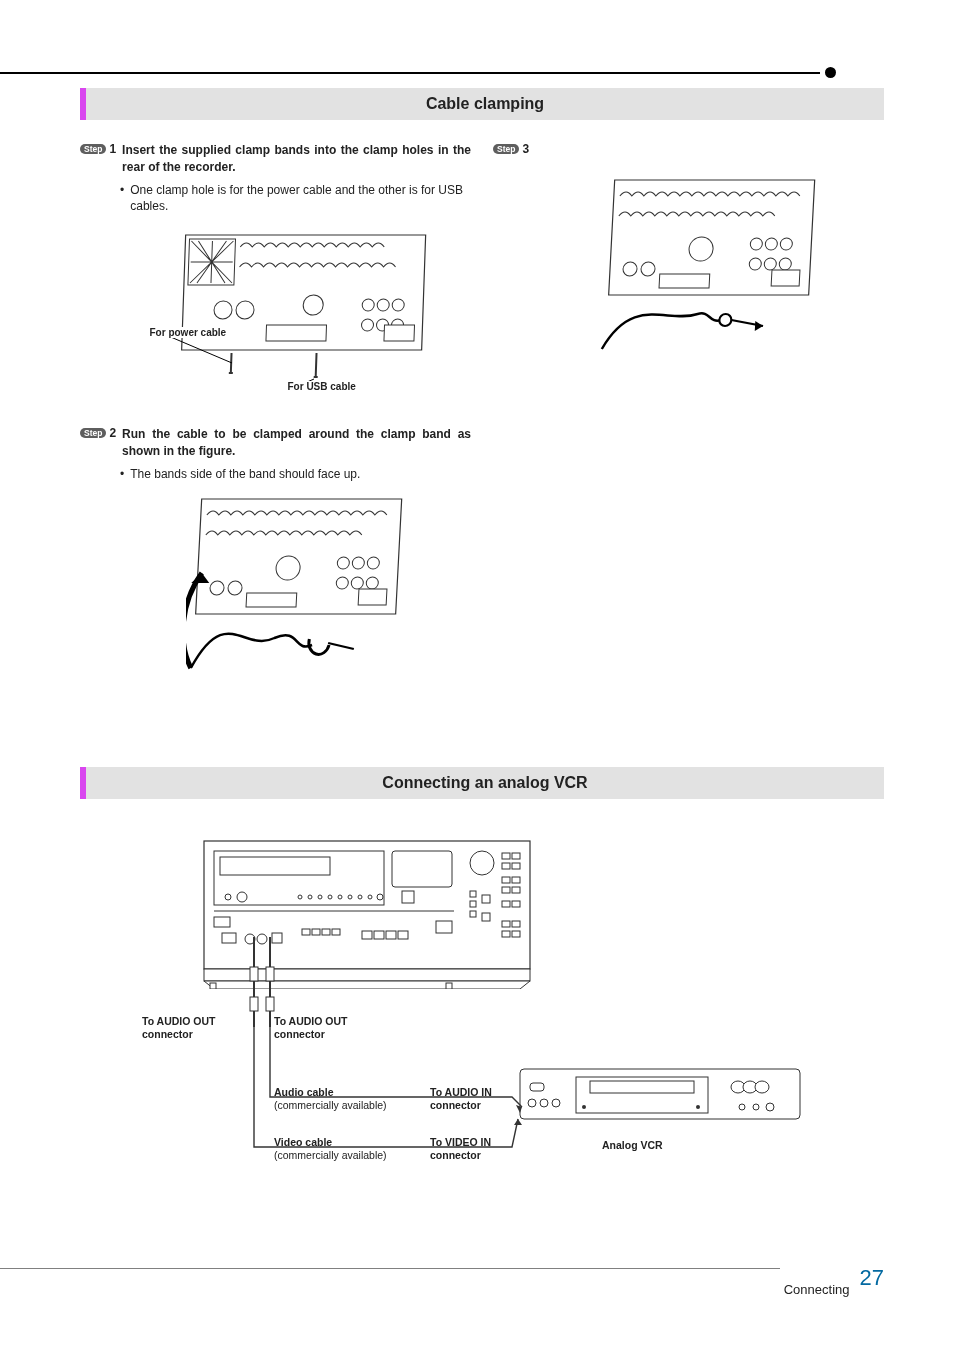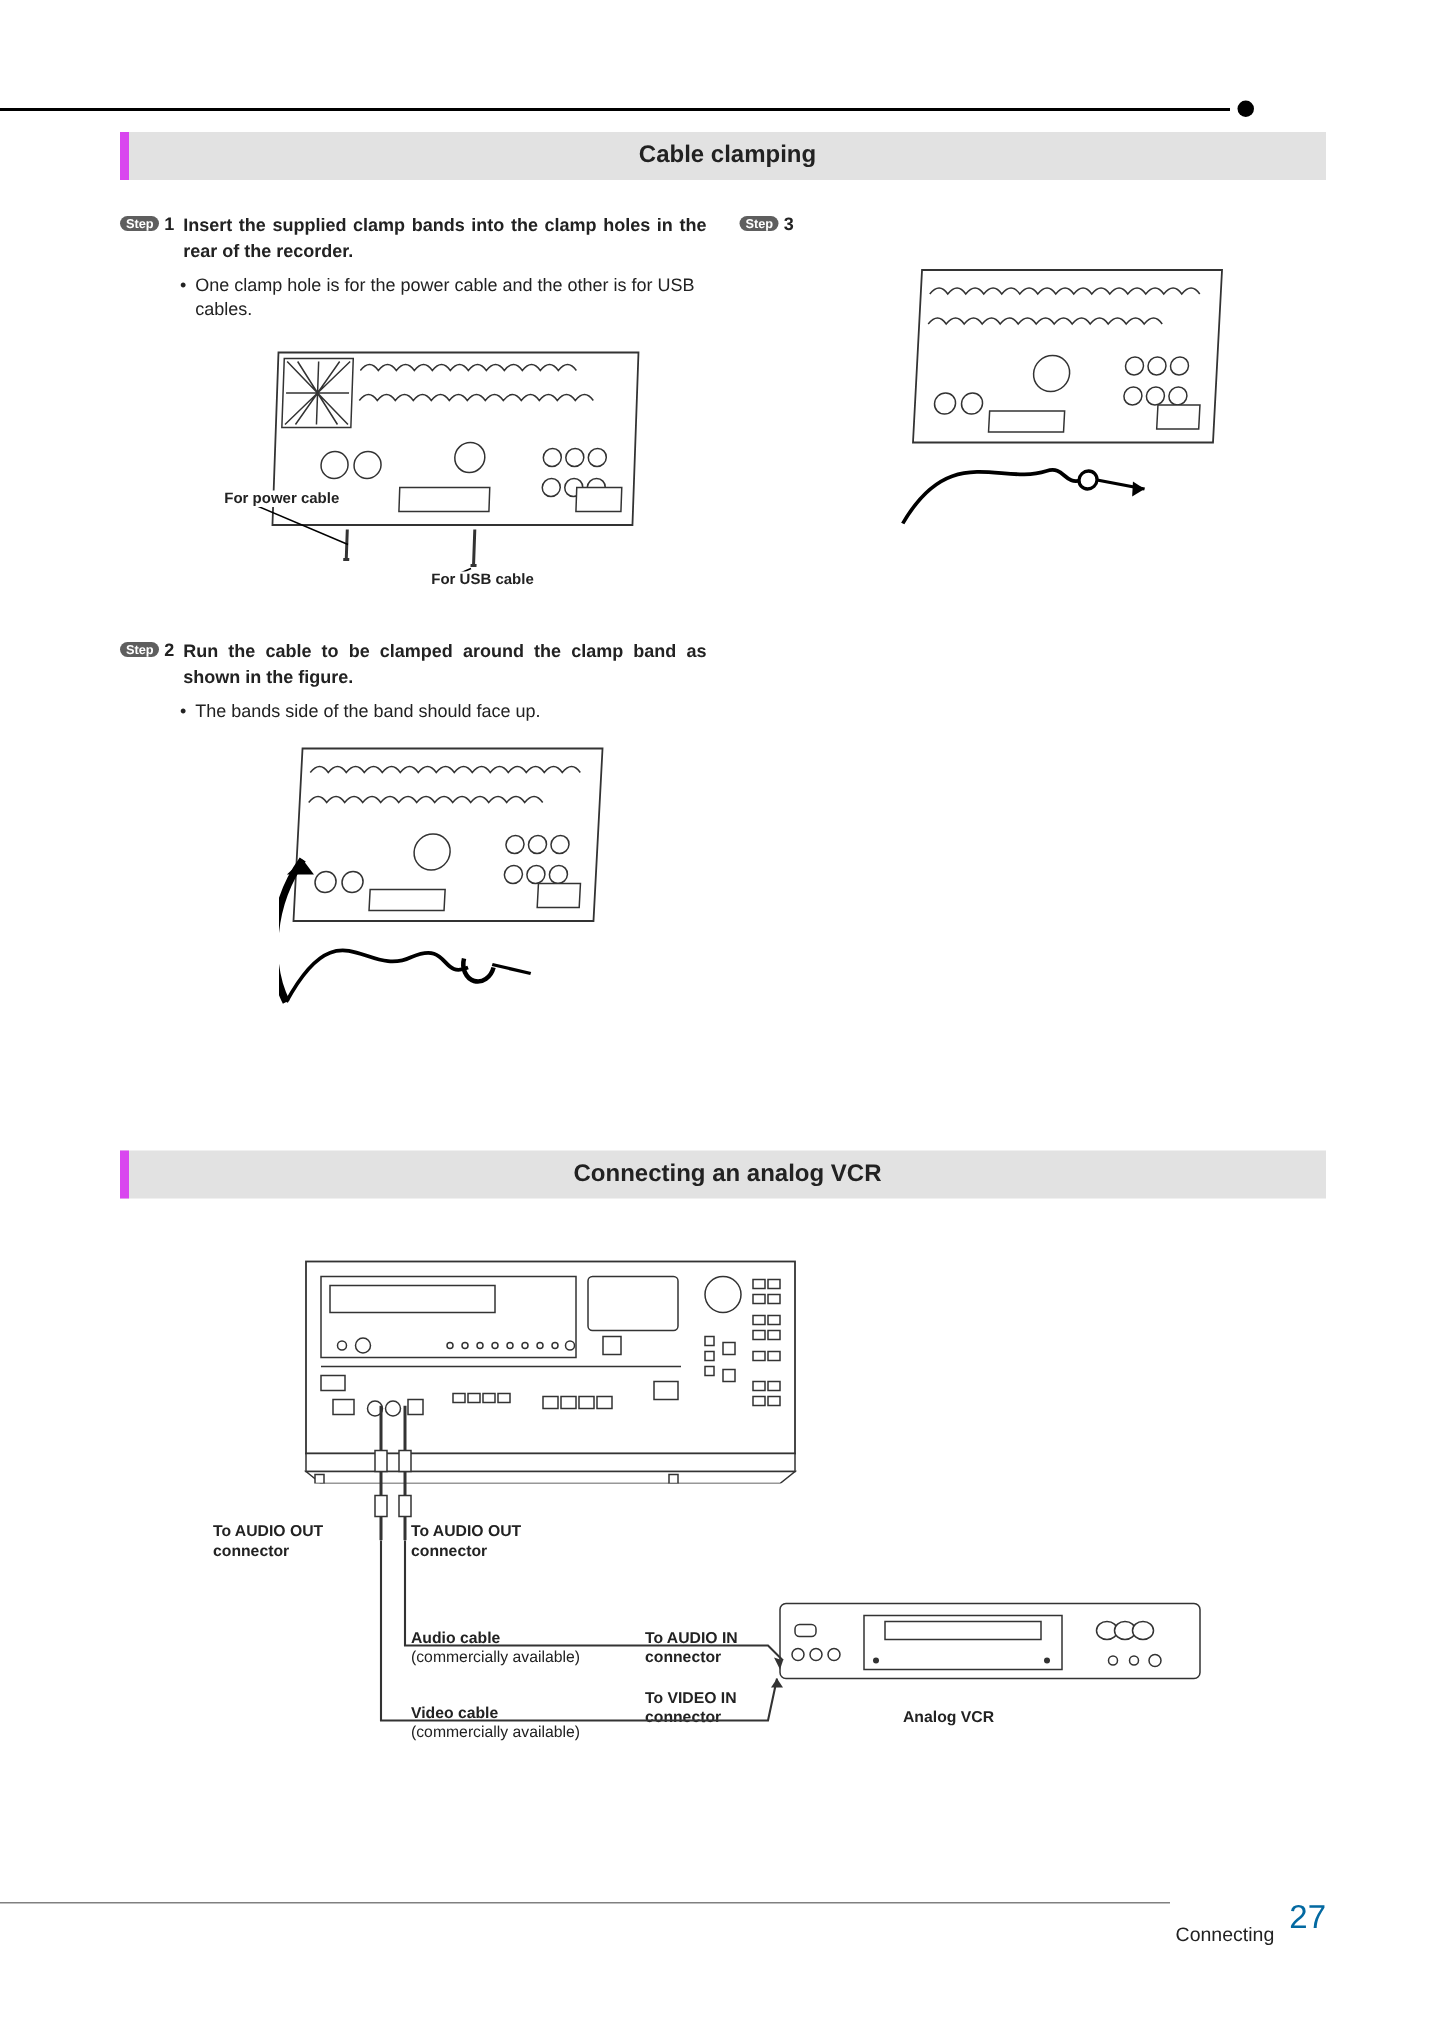--- a/index.html
+++ b/index.html
@@ -445,21 +445,21 @@
     <div class="diag-label" style="left:112px; top:257px;">
       <span>Audio cable</span><br>
       <span class="sub-label">(commercially available)</span>
     </div>
     <div class="diag-label" style="left:268px; top:257px; width:80px;">To AUDIO IN connector</div>
 
     <div class="diag-label" style="left:112px; top:307px;">
       <span>Video cable</span><br>
       <span class="sub-label">(commercially available)</span>
     </div>
-    <div class="diag-label" style="left:268px; top:297px; width:80px;">To VIDEO IN connector</div>
+    <div class="diag-label" style="left:268px; top:307px; width:80px;">To VIDEO IN connector</div>
     <div class="diag-label" style="left:440px; top:310px;">Analog VCR</div>
 
     <svg style="position:absolute;left:0;top:0;" width="640" height="360">
       <path d="M92 198 L92 318 L350 318 L356 290" stroke="#333" stroke-width="1.4" fill="none"></path>
       <path d="M108 198 L108 268 L350 268 L360 278" stroke="#333" stroke-width="1.4" fill="none"></path>
       <polygon points="356,290 352,296 360,296" fill="#333"></polygon>
       <polygon points="360,278 354,276 358,284" fill="#333"></polygon>
     </svg>
   </div>
 

